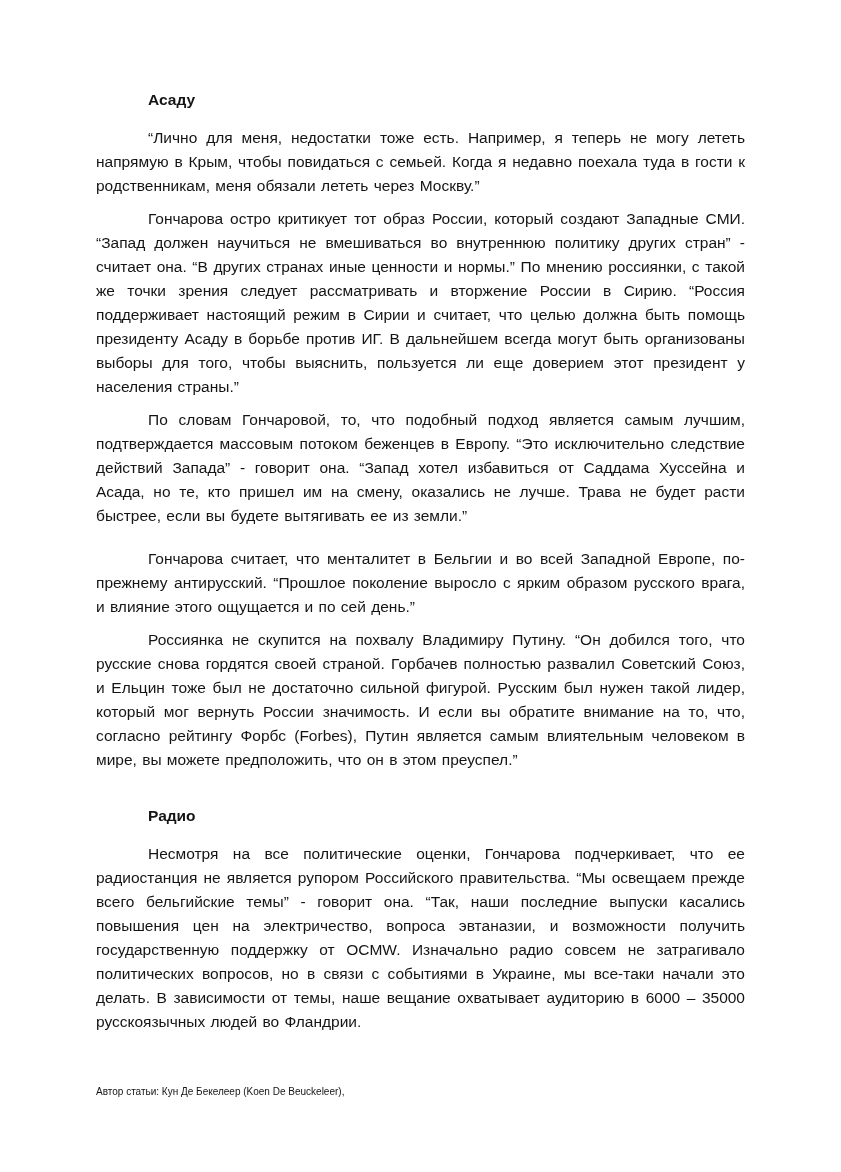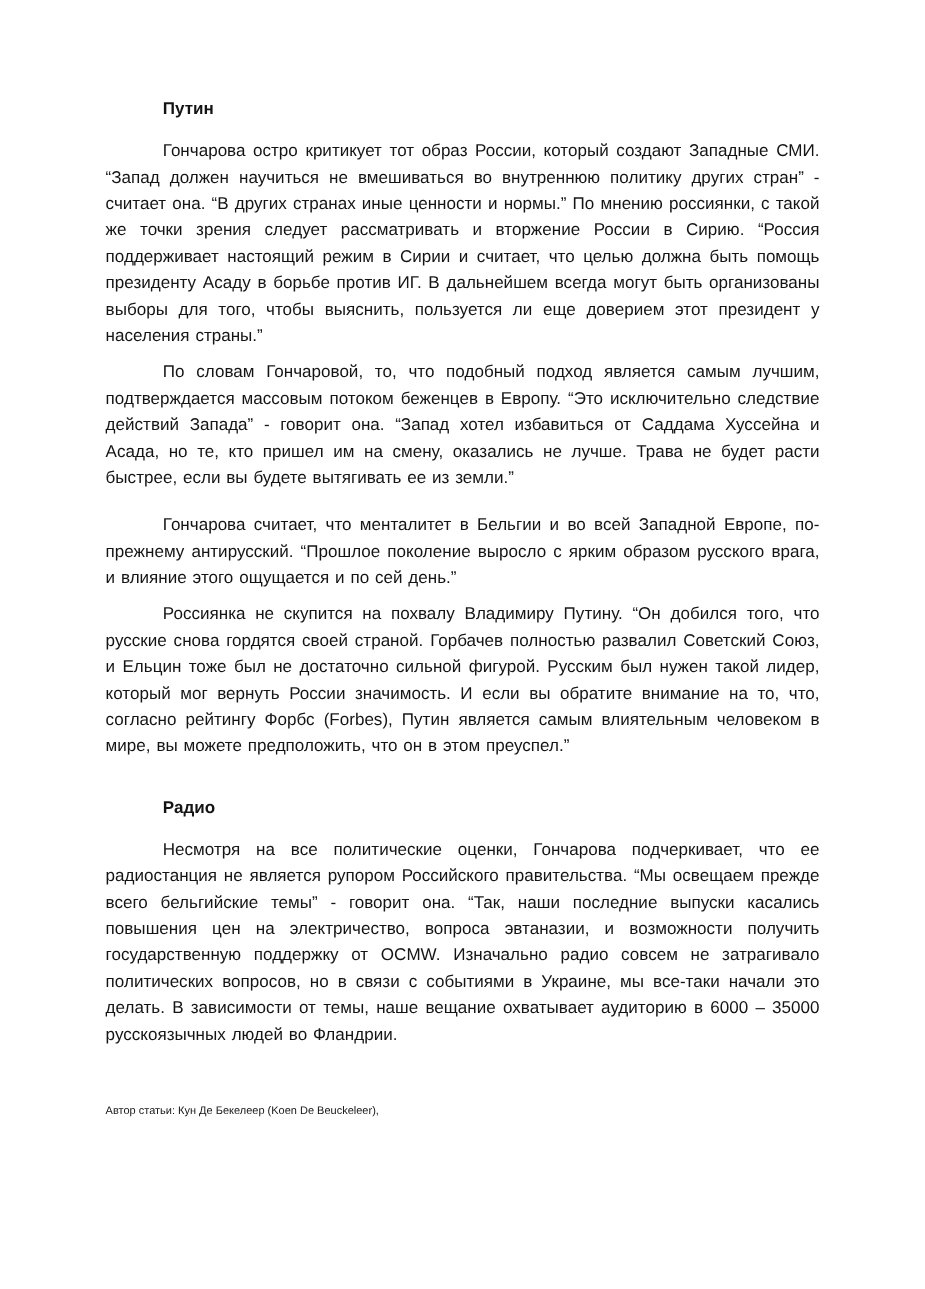--- a/index.html
+++ b/index.html
@@ -55,22 +55,23 @@
   }
   .bold {
     font-weight: 700;
   }
 </style>
 </head>
 <body>
 
 <div class="page">
 
-  <h3 class="heading">Путин</h3>
+  <h3 class="heading">Асаду</h3>
 
+  <p class="para">“Лично для меня, недостатки тоже есть. Например, я теперь не могу лететь напрямую в Крым, чтобы повидаться с семьей. Когда я недавно поехала туда в гости к родственникам, меня обязали лететь через Москву.”</p>
 
   <p class="para">Гончарова остро критикует тот образ России, который создают Западные СМИ. “Запад должен научиться не вмешиваться во внутреннюю политику других стран” - считает она. “В других странах иные ценности и нормы.” По мнению россиянки, с такой же точки зрения следует рассматривать и вторжение России в Сирию. “Россия поддерживает настоящий режим в Сирии и считает, что целью должна быть помощь президенту Асаду в борьбе против ИГ. В дальнейшем всегда могут быть организованы выборы для того, чтобы выяснить, пользуется ли еще доверием этот президент у населения страны.”</p>
 
   <p class="para">По словам Гончаровой, то, что подобный подход является самым лучшим, подтверждается массовым потоком беженцев в Европу. “Это исключительно следствие действий Запада” - говорит она. “Запад хотел избавиться от Саддама Хуссейна и Асада, но те, кто пришел им на смену, оказались не лучше. Трава не будет расти быстрее, если вы будете вытягивать ее из земли.”</p>
 
   <p class="para para-gap-before">Гончарова считает, что менталитет в Бельгии и во всей Западной Европе, по-прежнему антирусский. “Прошлое поколение выросло с ярким образом русского врага, и влияние этого ощущается и по сей день.”</p>
 
   <p class="para">Россиянка не скупится на похвалу Владимиру Путину. “Он добился того, что русские снова гордятся своей страной. Горбачев полностью развалил Советский Союз, и Ельцин тоже был не достаточно сильной фигурой. Русским был нужен такой лидер, который мог вернуть России значимость. И если вы обратите внимание на то, что, согласно рейтингу Форбс (Forbes), Путин является самым влиятельным человеком в мире, вы можете предположить, что он в этом преуспел.”</p>
 
   <h3 class="heading heading-radio">Радио</h3>

